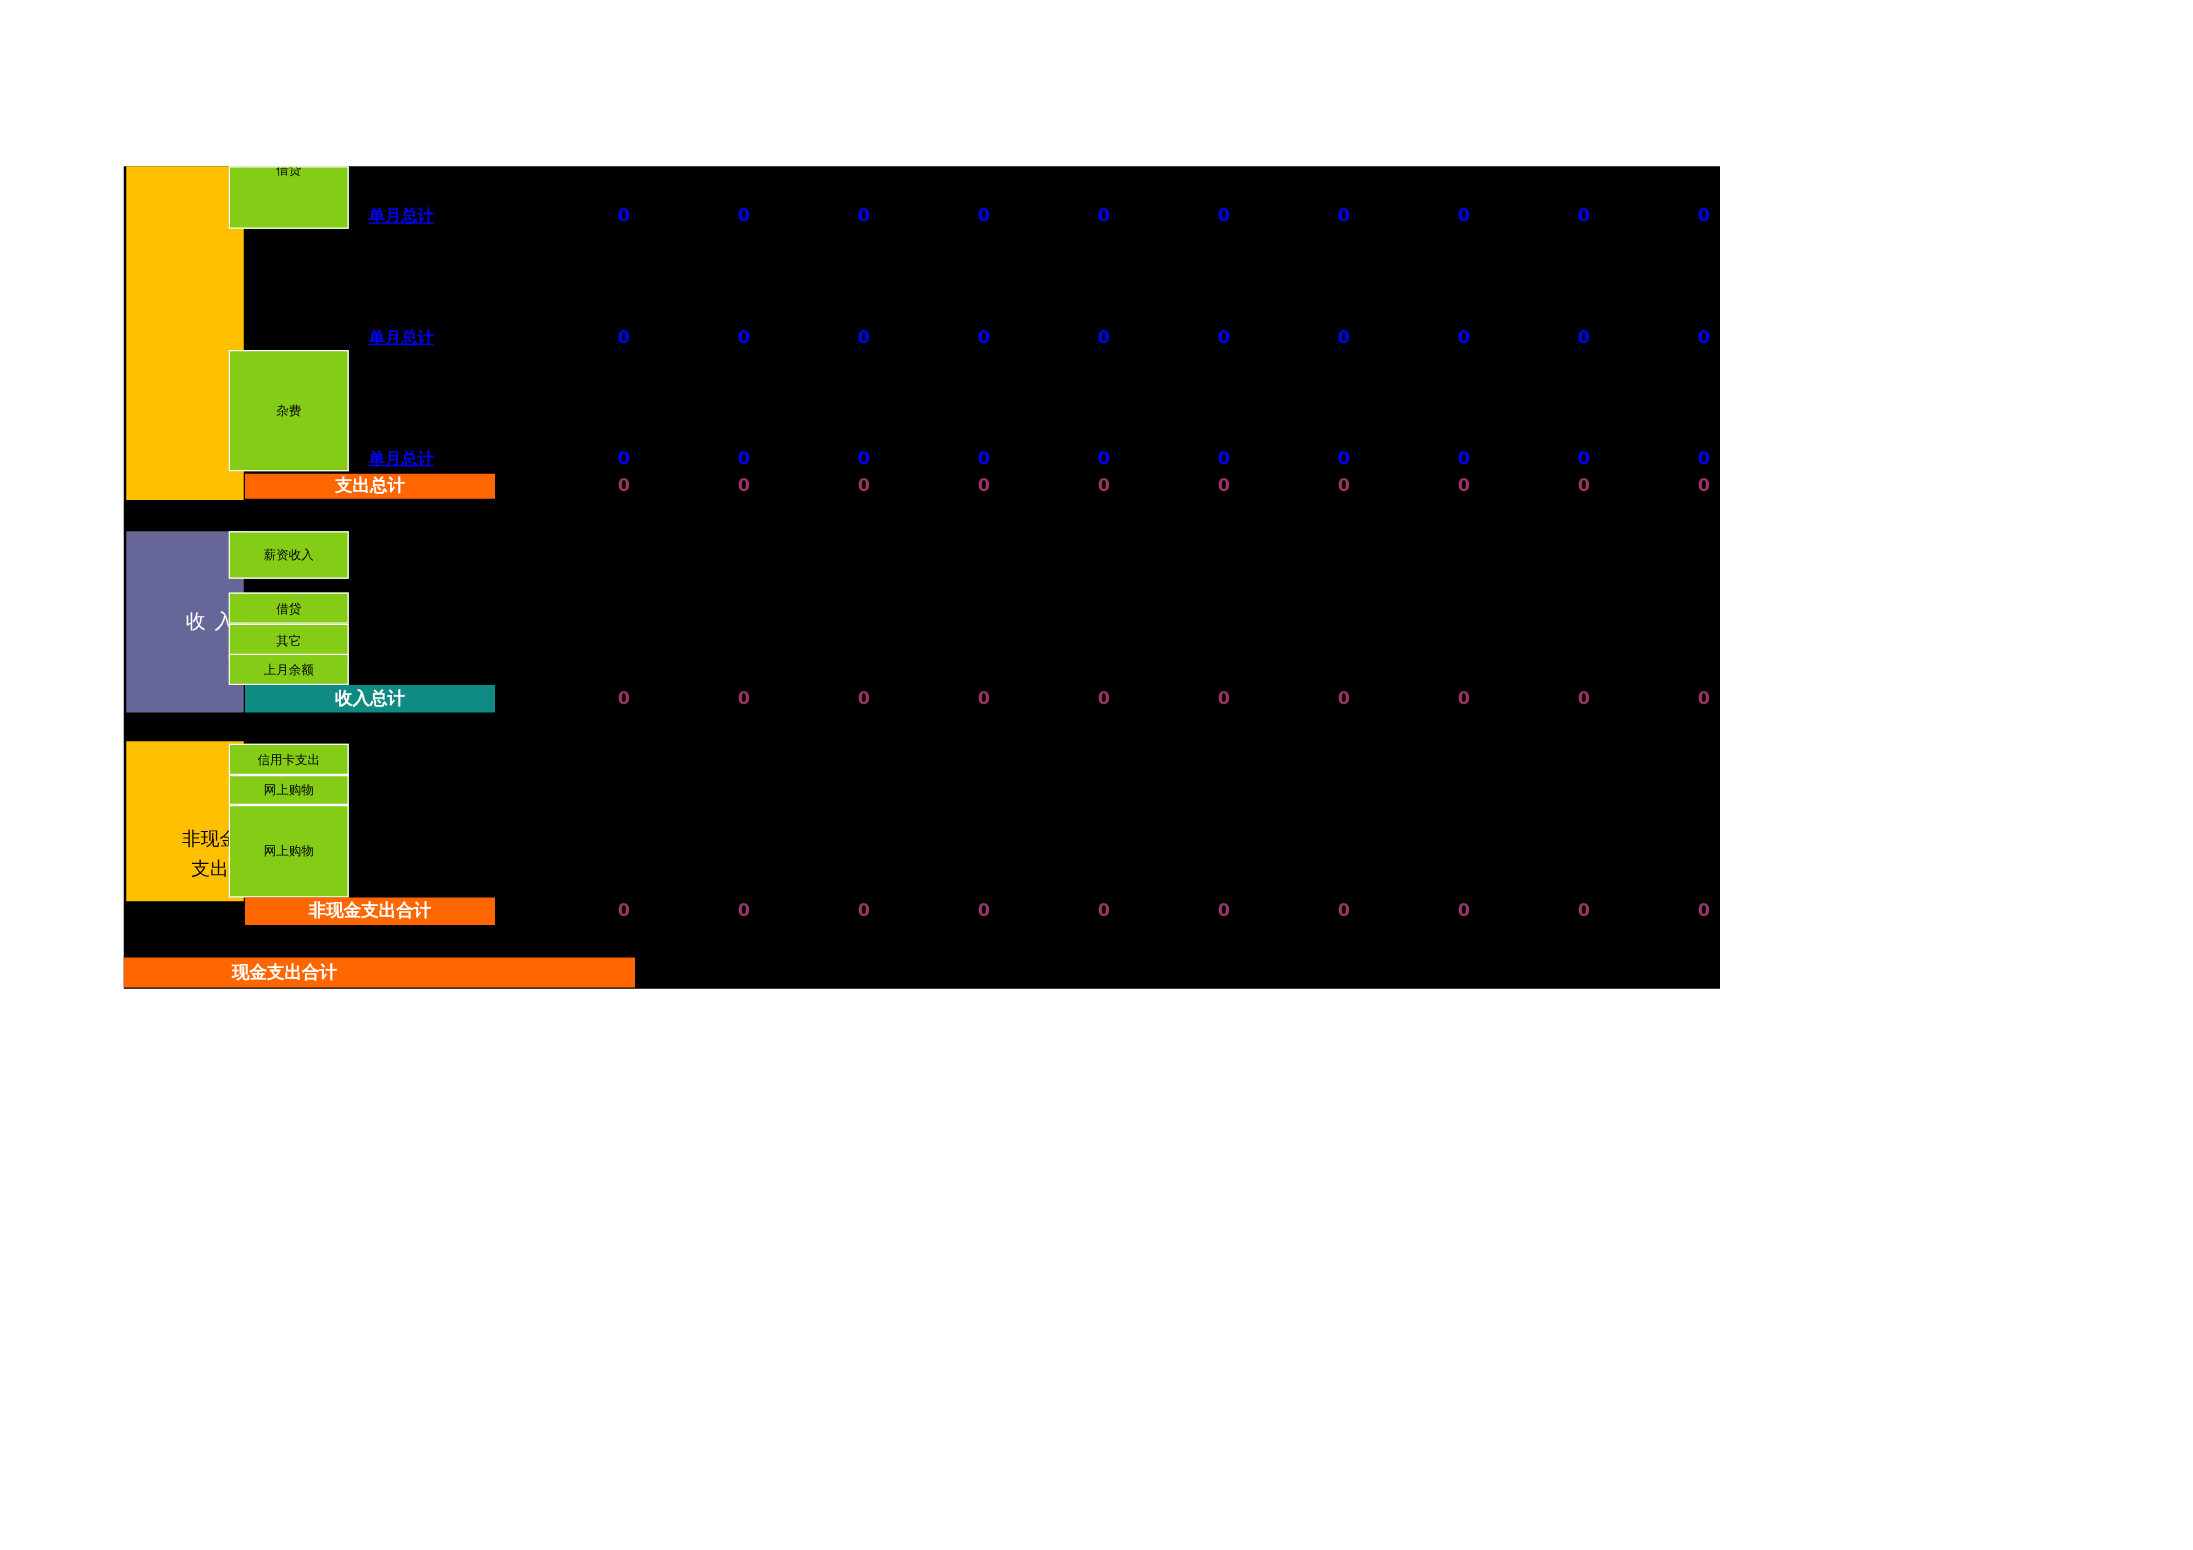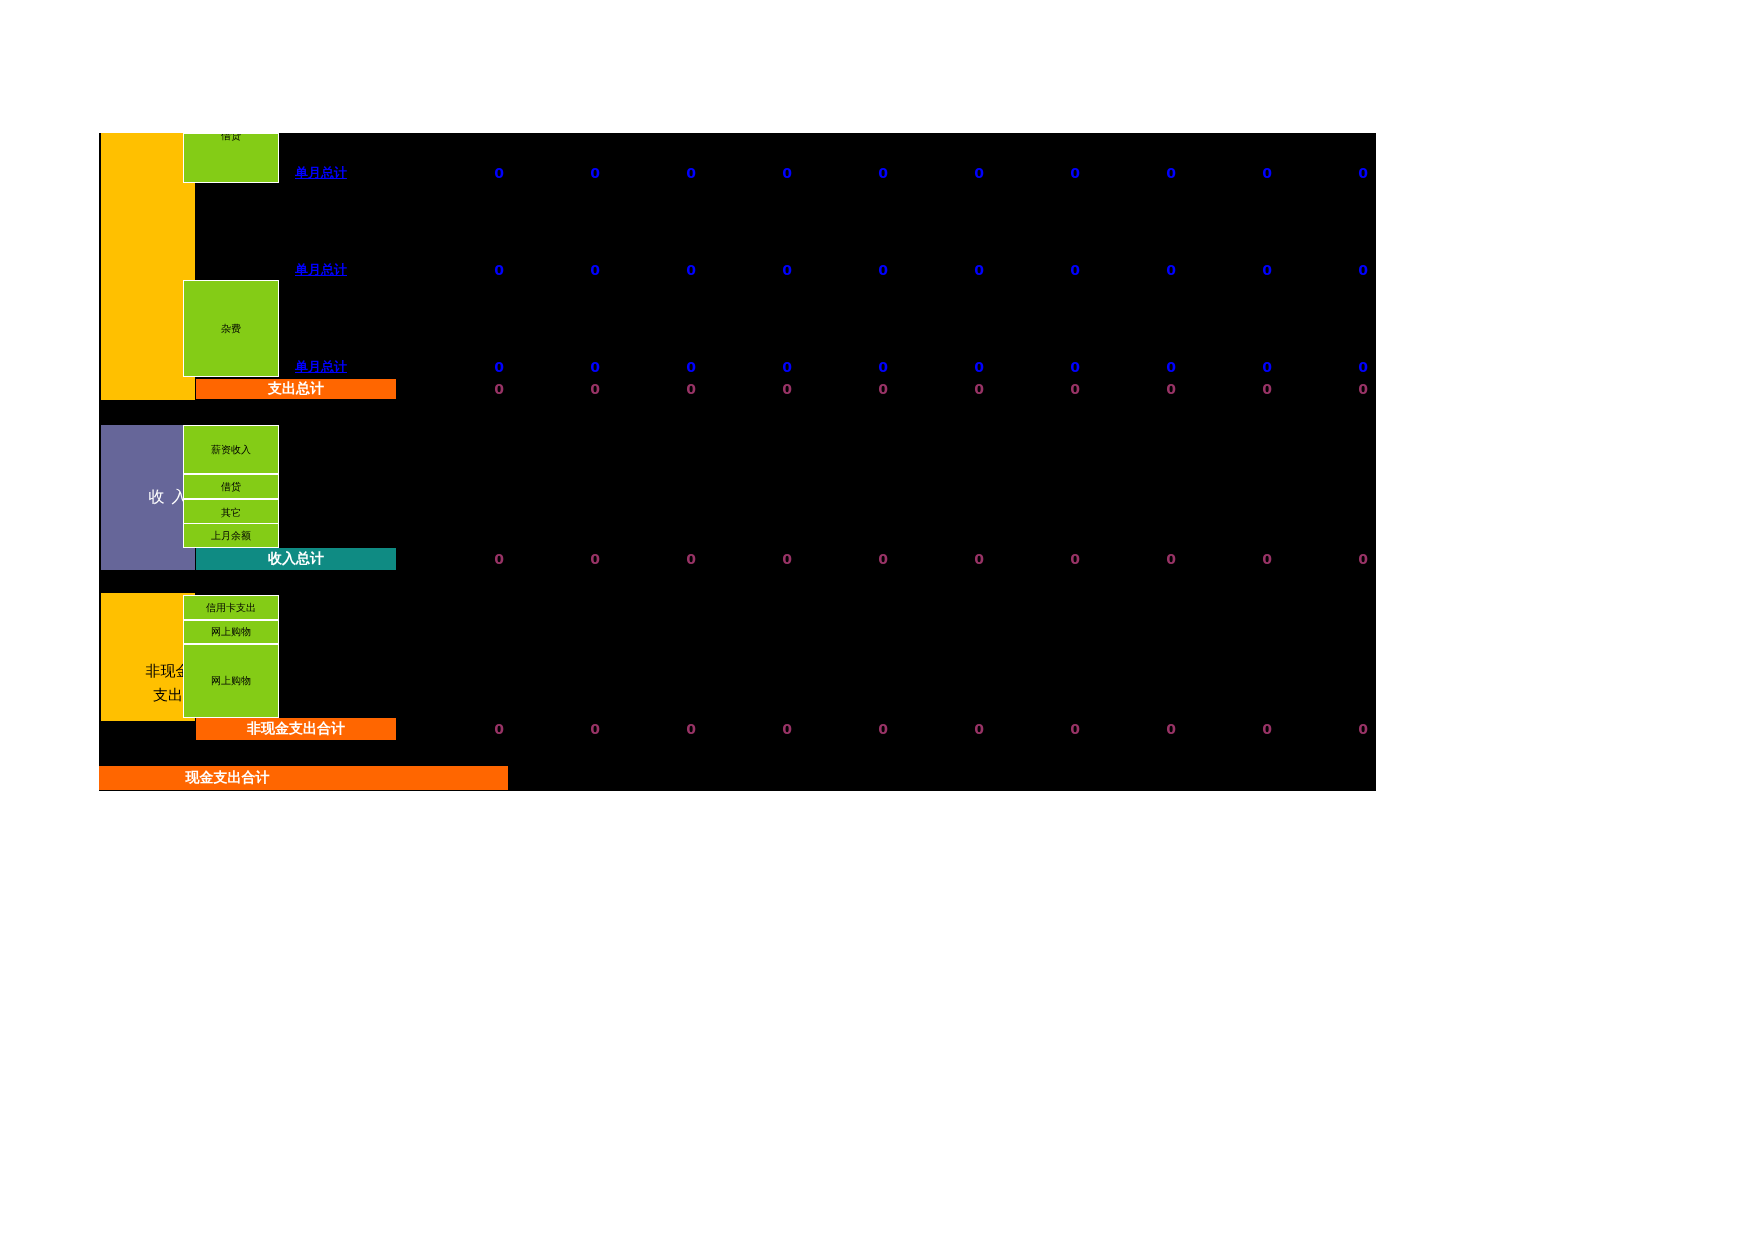--- a/index.html
+++ b/index.html
@@ -133,21 +133,21 @@
       <span class="vcell">0</span>
       <span class="vcell">0</span>
       <span class="vcell">0</span>
       <span class="vcell">0</span>
     </div>
 
   <div class="block purple-bg" style="top:292px; height:145px;">
     <span class="block-label">收入</span>
   </div>
 
-  <div class="bcell" style="top:292px; height:49px;">
+  <div class="bcell" style="top:292px; height:38px;">
     <span class="lbl">薪资收入</span>
   </div>
   <div class="bcell" style="top:341px; height:25px;">
     <span class="lbl">借贷</span>
   </div>
   <div class="bcell" style="top:366px; height:27px;">
     <span class="lbl">其它</span>
   </div>
   <div class="bcell" style="top:390px; height:25px;">
     <span class="lbl">上月余额</span>

